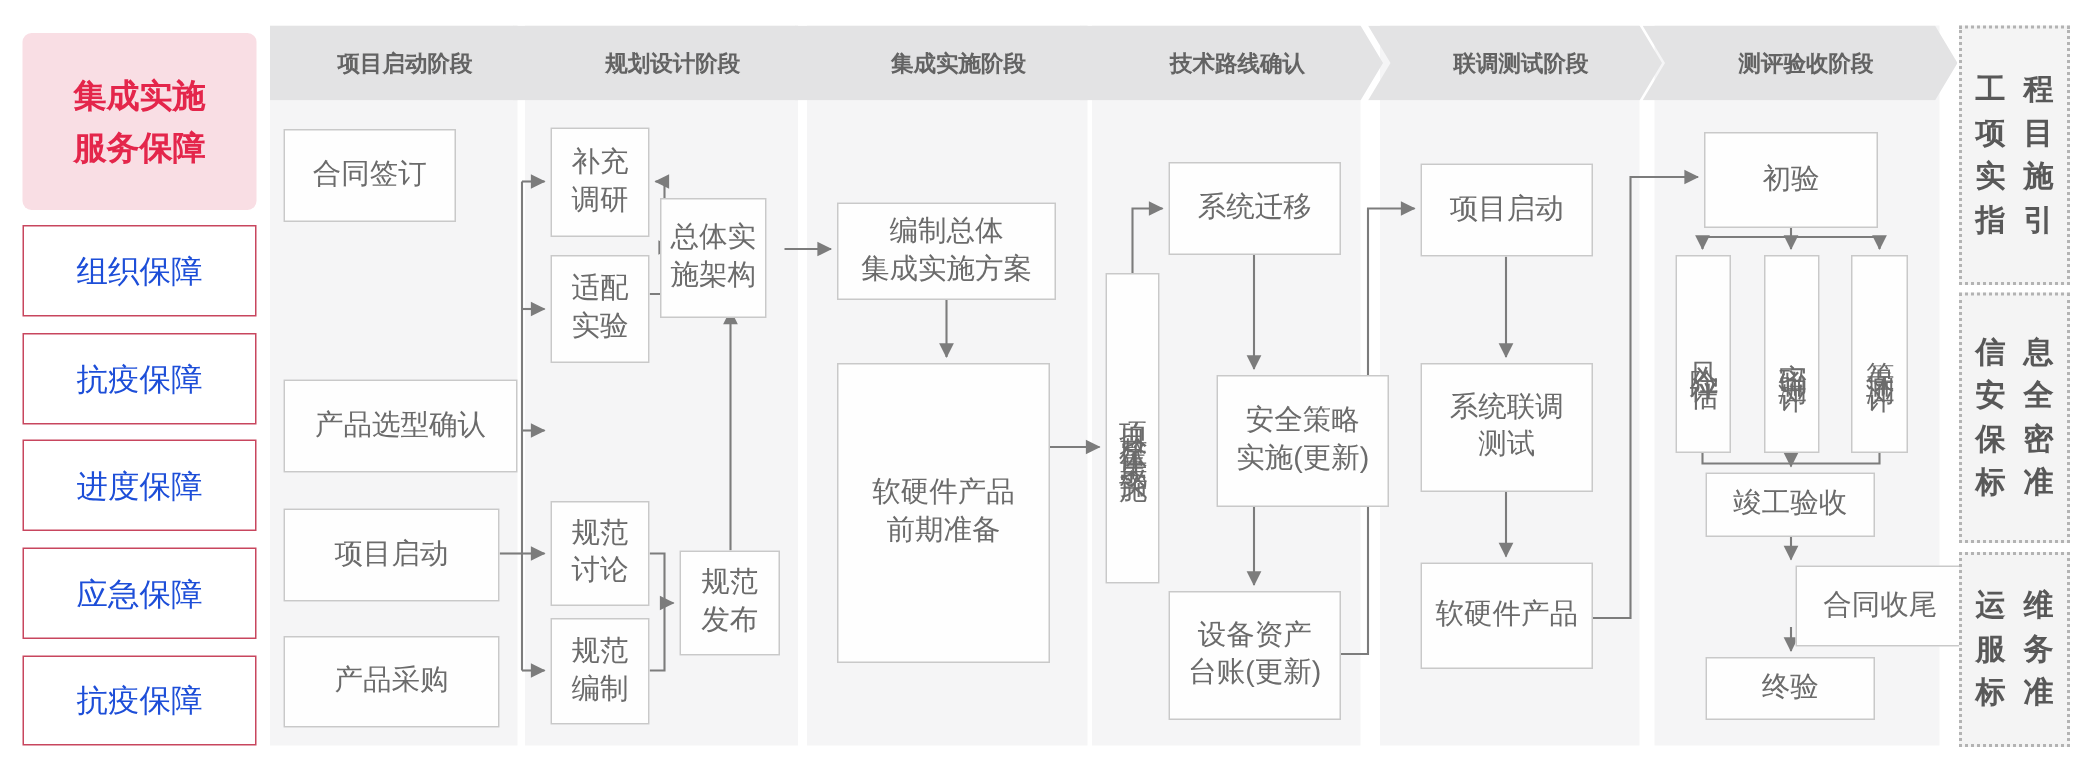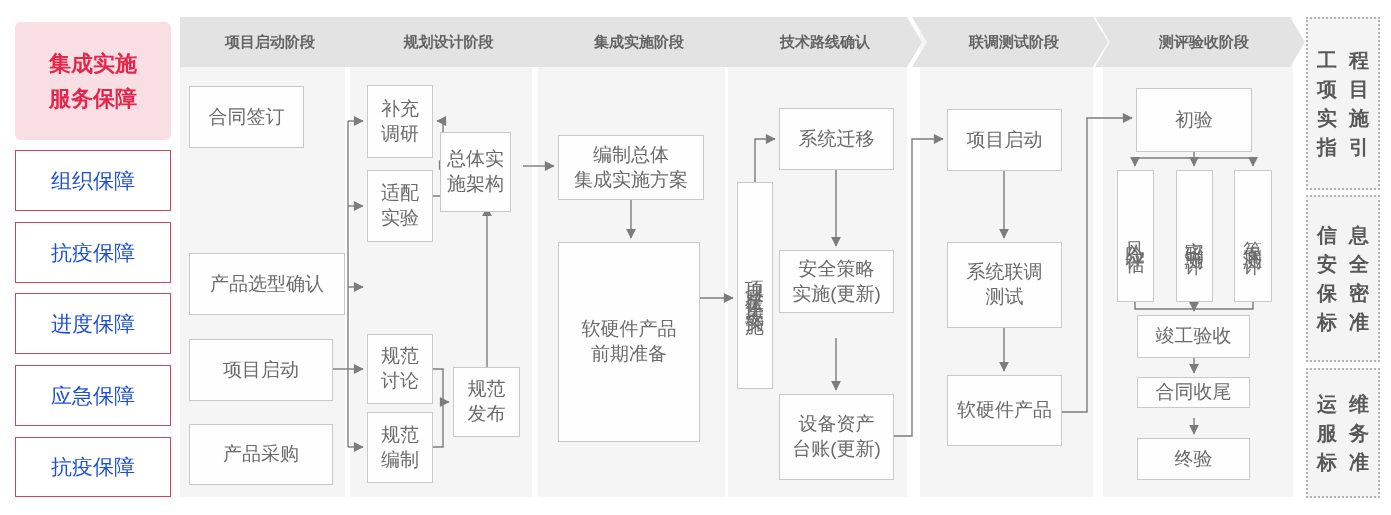--- a/index.html
+++ b/index.html
@@ -143,36 +143,36 @@
   <div class="node" style="left:453px;top:367px;width:67px;height:70px">规范
 发布</div>
 
   <div class="node" style="left:558px;top:135px;width:146px;height:65px">编制总体
 集成实施方案</div>
   <div class="node" style="left:558px;top:242px;width:142px;height:200px">软硬件产品
 前期准备</div>
 
   <div class="node vnode" style="left:737px;top:182px;width:36px;height:207px">项目整体集成实施</div>
   <div class="node" style="left:779px;top:108px;width:115px;height:62px">系统迁移</div>
-  <div class="node" style="left:779px;top:250px;width:115px;height:63px">安全策略
+  <div class="node" style="left:811px;top:250px;width:115px;height:88px">安全策略
 实施(更新)</div>
   <div class="node" style="left:779px;top:394px;width:115px;height:86px">设备资产
 台账(更新)</div>
 
   <div class="node" style="left:947px;top:109px;width:115px;height:62px">项目启动</div>
   <div class="node" style="left:947px;top:242px;width:115px;height:86px">系统联调
 测试</div>
   <div class="node" style="left:947px;top:375px;width:115px;height:71px">软硬件产品</div>
 
   <div class="node" style="left:1136px;top:88px;width:116px;height:64px">初验</div>
   <div class="node vnode" style="left:1117px;top:170px;width:37px;height:132px">风险评估</div>
   <div class="node vnode" style="left:1176px;top:170px;width:37px;height:132px">密码测评</div>
   <div class="node vnode" style="left:1234px;top:170px;width:38px;height:132px">等保测评</div>
   <div class="node" style="left:1137px;top:315px;width:113px;height:43px">竣工验收</div>
-  <div class="node" style="left:1137px;top:377px;width:113px;height:31px">合同收尾</div>
+  <div class="node" style="left:1197px;top:377px;width:113px;height:54px">合同收尾</div>
   <div class="node" style="left:1137px;top:438px;width:113px;height:42px">终验</div>
 
   <div class="side-box" style="top:17px;height:173px">
     <div class="side-row">工程</div>
     <div class="side-row">项目</div>
     <div class="side-row">实施</div>
     <div class="side-row">指引</div>
   </div>
   <div class="side-box" style="top:195px;height:167px">
     <div class="side-row">信息</div>

